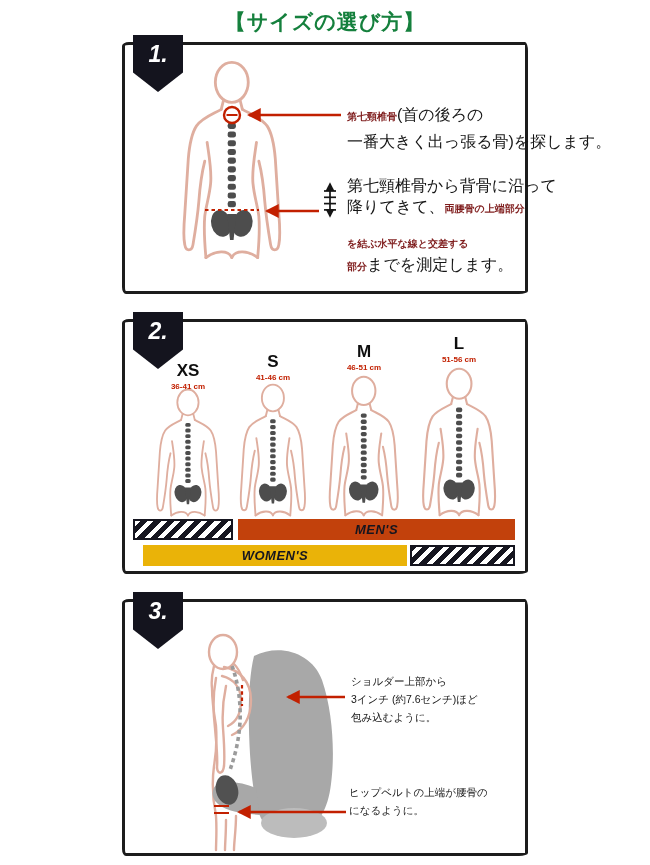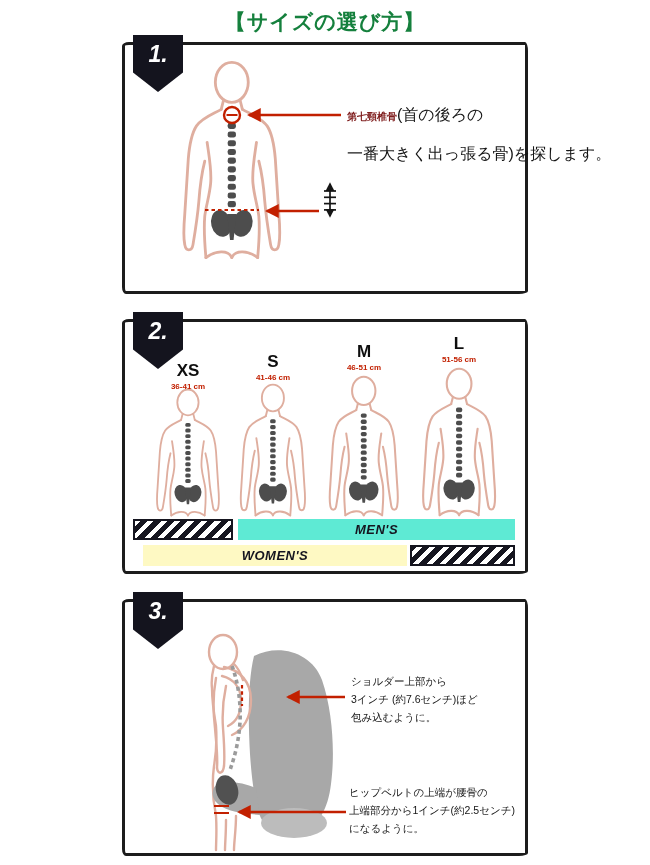--- a/index.html
+++ b/index.html
@@ -19,33 +19,33 @@
            display:flex; justify-content:center; z-index:3; }
   .badge span { color:#fff; font-style:italic; font-weight:bold; font-size:23px; margin-top:6px; }
 
   .overlay { position:absolute; left:0; top:0; }
 
   .ann { position:absolute; z-index:2; }
   .jp-small { font-size:16px; color:#151515; }
   .jp-bold  { font-size:10px; font-weight:bold; color:#7f1d1d;margin-top:16px; }
   .ann .ln  { white-space:nowrap; }
   #ann-c7 .ln1 { height:19px; }
-  #ann-c7 .ln2 { margin-top:20px; }
+  #ann-c7 .ln2 { margin-top:8px; }
   #ann-measure .ln { height:21px; line-height:21px; }
 
   .size-label { position:absolute; transform:translateX(-50%); text-align:center; z-index:2; }
   .size-letter { font-weight:bold; font-size:17px; line-height:1; color:#0e0e0e; }
   .size-range  { font-size:8px; font-weight:bold; color:#c22000; margin-top:3px; white-space:nowrap; }
 
   .bars { position:absolute; left:8px; top:197px; width:385px; height:48px; z-index:2; }
   .bar-seg { position:absolute; display:flex; align-items:center; justify-content:center; }
   .hatch { background:repeating-linear-gradient(-45deg,#ffffff 0 4.5px,#15151f 4.5px 9.5px);
            border:2px solid #15151f; }
-  .mens   { background:#5eead4; }
-  .womens { background:#fef9c3; }
+  .mens   { background:#c2410c; }
+  .womens { background:#eab308; }
   .bar-label { font-style:italic; font-weight:bold; font-size:13px; letter-spacing:.5px; color:#15151f; }
 
   .ln11 { font-size:10.5px; line-height:18px; white-space:nowrap; color:#151515; }
   #ann-measure { width:180px; }
 </style>
 </head>
 <body>
 
 <svg width="0" height="0" style="position:absolute" aria-hidden="true">
   <defs>
@@ -118,20 +118,30 @@
       </g>
     </svg>
 
     <div class="ann" id="ann-c7" style="left:222px; top:60px;">
       <div class="ln ln1">
         <span class="jp-bold">第七頸椎骨</span><span class="jp-small">(首の後ろの</span>
       </div>
       <div class="ln ln2 jp-small">一番大きく出っ張る骨)を探します。</div>
     </div>
 
+    <div class="ann" id="ann-measure" style="left:222px; top:130px;">
+      <div class="ln jp-small">第七頸椎骨から背骨に沿って</div>
+      <div class="ln">
+        <span class="jp-small">降りてきて、</span><span class="jp-bold">両腰骨の上端部分</span>
+      </div>
+      <div class="ln jp-bold">を結ぶ水平な線と交差する</div>
+      <div class="ln">
+        <span class="jp-bold">部分</span><span class="jp-small">までを測定します。</span>
+      </div>
+    </div>
   </section>
 
   <section class="panel" id="panel2">
     <div class="badge">
       <span>2.</span>
     </div>
 
     <svg class="overlay" width="400" height="249" viewBox="0 0 400 249">
       <use href="#fig-back" transform="translate(25,66) scale(0.759)"></use>
       <use href="#fig-back" transform="translate(108.5,61) scale(0.788)"></use>
@@ -205,18 +215,17 @@
     </svg>
 
     <div class="ann" style="left:226px; top:70px;">
       <div class="ln11">ショルダー上部から</div>
       <div class="ln11">3インチ (約7.6センチ)ほど</div>
       <div class="ln11">包み込むように。</div>
     </div>
 
     <div class="ann" style="left:224px; top:181px;">
       <div class="ln11">ヒップベルトの上端が腰骨の</div>
-      <div class="ln11">上端部分から1インチ(約2.5センチ)</div>
       <div class="ln11">になるように。</div>
     </div>
   </section>
 
 </div>
 
 </body></html>

